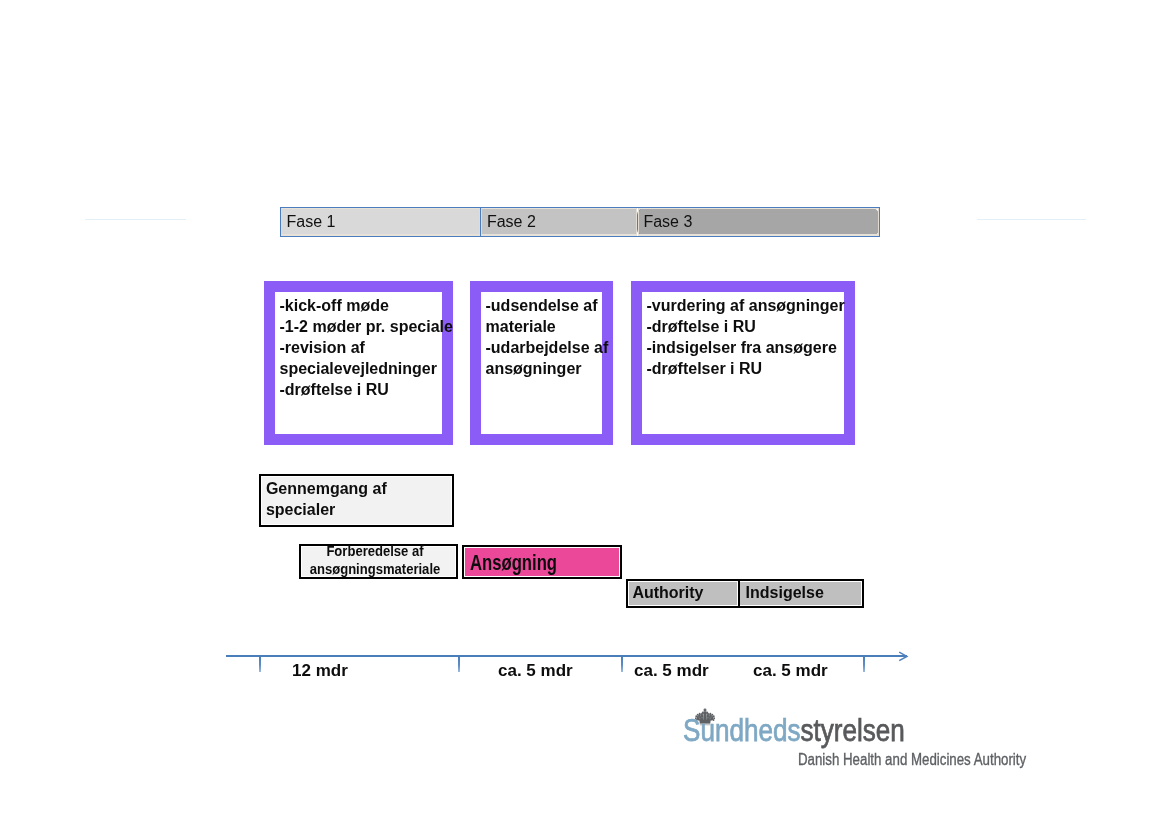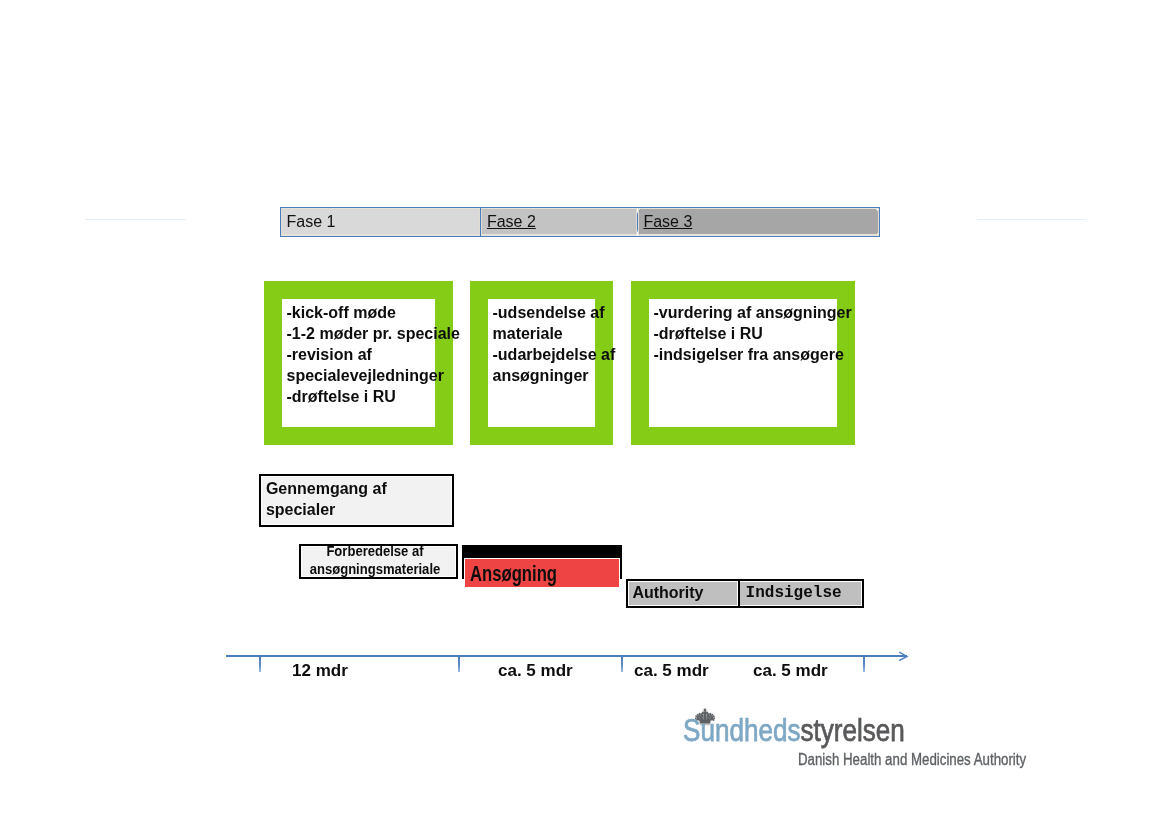--- a/index.html
+++ b/index.html
@@ -8,28 +8,28 @@
        font-family:"Liberation Sans",sans-serif;}
 
   
   .guide{position:absolute;height:1.3px;background:#e3f0f8;}
 
   
   #phase-row{position:absolute;left:280px;top:206.5px;width:600px;height:30px;
              display:flex;box-sizing:border-box;border:1.4px solid #4b7cbe;}
   .phase-cell{position:relative;box-sizing:border-box;display:flex;align-items:center;
               font-size:16px;color:#111;padding-left:5.6px;}
-  .phase-cell + .phase-cell{border-left:1.4px solid #4b7cbe;text-decoration:underline;}
+  .phase-cell + .phase-cell{border-left:1.4px solid #4b7cbe;}
   .phase-cell::before,.phase-cell::after{content:"";position:absolute;pointer-events:none;}
   .phase-cell::before{top:0;left:0;right:0;height:1.3px;background:#e6e2da;}
   .phase-cell::after{bottom:0;left:0;right:0;height:1.3px;background:#e6e2da;}
   .phase-bevel{position:absolute;top:0;bottom:0;width:1px;background:#e0dcd3;pointer-events:none;}
 
   
-  .detail-box{position:absolute;box-sizing:border-box;background:#84cc16;padding:18px;}
+  .detail-box{position:absolute;box-sizing:border-box;background:#8b5cf6;padding:11px;}
   .detail-inner{width:100%;height:100%;background:#fff;box-sizing:border-box;padding:2.5px 0 0 4.5px;}
   .detail-line{font-size:16px;font-weight:bold;color:#0d0d0d;line-height:21px;white-space:nowrap;}
 
   
   .bar{position:absolute;box-sizing:border-box;background:#000;padding:1.8px;}
   .bar-inner{position:relative;width:100%;height:100%;box-sizing:border-box;
              border:0.9px solid #ffffff;padding-left:10px;}
   .bar-label{position:absolute;font-weight:bold;color:#0d0d0d;}
 
   
@@ -86,47 +86,48 @@
         <div class="detail-line">materiale</div>
         <div class="detail-line">-udarbejdelse af</div>
         <div class="detail-line">ansøgninger</div>
       </div>
     </div>
     <div class="detail-box" style="left: 631px; top: 281px; width: 224px; height: 164px;">
       <div class="detail-inner">
         <div class="detail-line">-vurdering af ansøgninger</div>
         <div class="detail-line">-drøftelse i RU</div>
         <div class="detail-line">-indsigelser fra ansøgere</div>
+        <div class="detail-line">-drøftelser i RU</div>
       </div>
     </div>
   </div>
 
 <div id="activity-bars">
     <div class="bar" style="left: 259px; top: 474px; width: 195px; height: 53px;">
       <div class="bar-inner" style="background: rgb(242, 242, 242);">
         <div class="bar-label" style="font-size: 16px; line-height: 21px; left: 4.1px; top: 1.5px; width: 150px; text-align: left;">Gennemgang af specialer</div>
       </div>
     </div>
     <div class="bar" style="left: 299px; top: 544px; width: 159px; height: 35px;">
       <div class="bar-inner" style="background: rgb(242, 242, 242);">
         <div class="bar-label" style="font-size: 14.5px; line-height: 17.7px; left: 1.6px; top: -4px; width: 160px; text-align: center; transform: scaleX(0.9); transform-origin: left top;">Forberedelse af ansøgningsmateriale</div>
       </div>
     </div>
     <div class="bar" style="left: 462px; top: 545px; width: 160px; height: 34px;">
-      <div class="bar-inner" style="background: #ef4444; margin-top: 11px;">
+      <div class="bar-inner" style="background: #ec4899;">
         <div class="bar-label" style="font-size: 21.5px; line-height: 26px; left: 5.1px; top: 2px; width: 180px; text-align: left; transform: scaleX(0.775); transform-origin: left top;">Ansøgning</div>
       </div>
     </div>
     <div class="bar" style="left: 626px; top: 579px; width: 114px; height: 29px;">
       <div class="bar-inner" style="background: rgb(191, 191, 191);">
         <div class="bar-label" style="font-size: 16px; line-height: 20px; left: 3.6px; top: 1.5px; width: 110px; text-align: left;">Authority</div>
       </div>
     </div>
     <div class="bar" style="left: 740px; top: 579px; width: 124px; height: 29px; padding-left: 0px;">
-      <div class="bar-inner" style="background: rgb(191, 191, 191); border-left-width: 0px; font-family: Liberation Mono, monospace;">
+      <div class="bar-inner" style="background: rgb(191, 191, 191); border-left-width: 0px;">
         <div class="bar-label" style="font-size: 16px; line-height: 20px; left: 5.6px; top: 1.5px; width: 118px; text-align: left;">Indsigelse</div>
       </div>
     </div>
   </div>
 
 <div id="timeline">
     <div id="tl-line" style="left: 226px; top: 655px; width: 681px;"></div>
     <div class="tl-tick" style="left: 259px; top: 657px; height: 15px;"></div>
     <div class="tl-tick" style="left: 458px; top: 657px; height: 15px;"></div>
     <div class="tl-tick" style="left: 621px; top: 657px; height: 15px;"></div>

